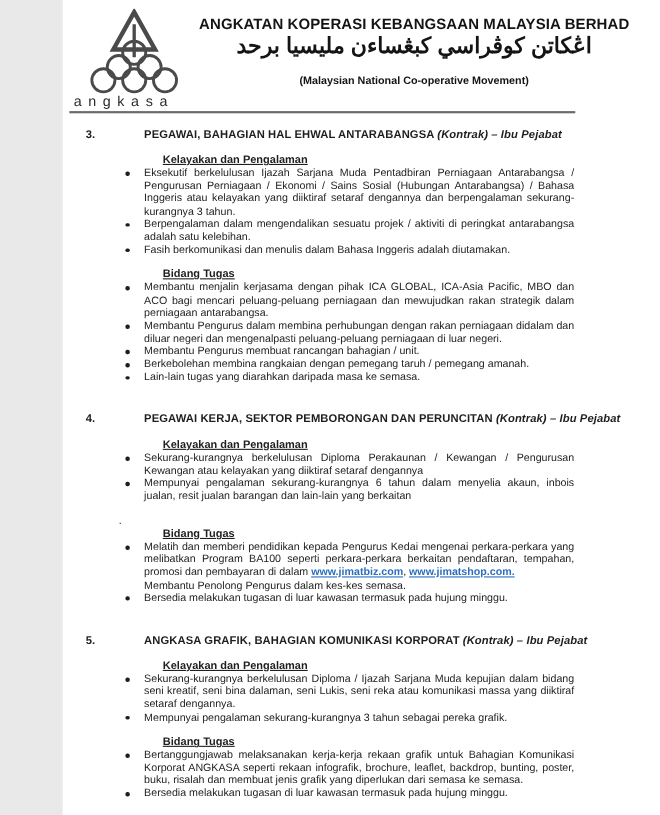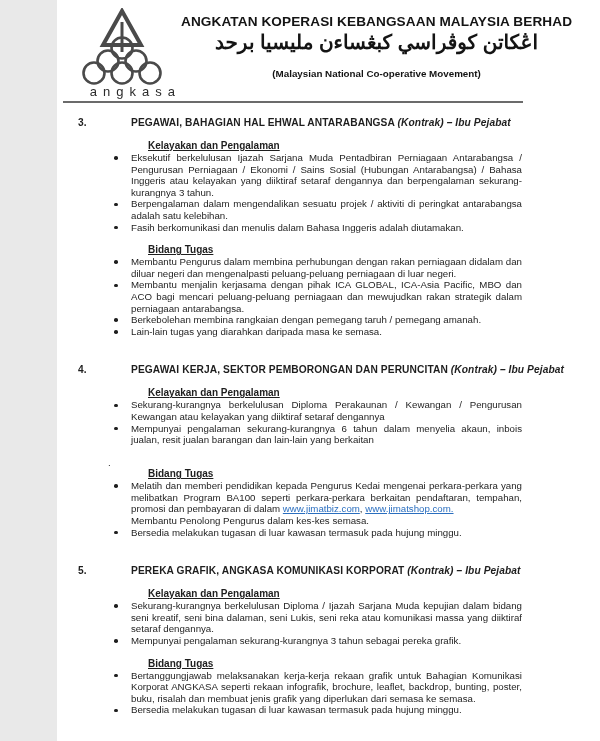--- a/index.html
+++ b/index.html
@@ -15,21 +15,21 @@
     background:#ffffff;
     box-sizing:border-box;
     padding:8px 0 0 0;
   }
   
   .header{display:flex;align-items:flex-start;padding-left:6px;width:466px;}
   .logo-col{width:118px;flex:0 0 118px;text-align:center;}
   .logo-col svg{display:block;margin:0 auto;}
   .logo-word{
     font-size:13px;letter-spacing:6px;color:#2b2b2b;font-weight:500;
-    margin-top:-2px;text-align:right;padding-left:4px;white-space:nowrap;
+    margin-top:-2px;text-align:left;padding-left:4px;white-space:nowrap;
   }
   .head-col{flex:1;text-align:center;padding-top:6px;}
   .org-name{font-weight:bold;font-size:13.6px;color:#141414;letter-spacing:.1px;white-space:nowrap;}
   .jawi{direction:rtl;font-weight:bold;font-size:20px;line-height:22px;color:#141414;margin-top:2px;}
   .eng-sub{font-weight:bold;font-size:9.8px;color:#141414;margin-top:15px;}
   .head-rule{width:460px;margin:2px 0 0 6px;border:none;border-top:2px solid #6b6b6b;height:0;}
   
   .sections{padding:14px 0 0 21px;}
   .section{margin-bottom:27px;}
   .sec-head{display:flex;margin-bottom:12px;}
@@ -48,21 +48,21 @@
   ul.bullets{list-style:none;margin:0;padding:0;}
   ul.bullets li{
     position:relative;padding-left:23px;
     font-size:9.7px;line-height:11.6px;
     text-align:justify;
   }
   ul.bullets li.with-marker::before{
     content:"";position:absolute;left:6px;top:4.2px;
     width:3.6px;height:3.6px;border-radius:50%;background:#1e1e1e;
   }
-  ul.bullets li a{text-decoration:underline;cursor:pointer;}
+  ul.bullets li a{text-decoration:underline;cursor:pointer;font-weight:bold;}
 </style>
 </head>
 <body>
 
 <div class="page">
 
   <div class="header">
     <div class="logo-col">
       <span>
         <svg width="104" height="78" viewBox="0 0 104 78">
@@ -99,22 +99,23 @@
             <div class="block-head">Kelayakan dan Pengalaman</div>
             <ul class="bullets">
               <li class="with-marker">Eksekutif berkelulusan Ijazah Sarjana Muda Pentadbiran Perniagaan Antarabangsa / Pengurusan Perniagaan / Ekonomi / Sains Sosial (Hubungan Antarabangsa) / Bahasa Inggeris atau kelayakan yang diiktiraf setaraf dengannya dan berpengalaman sekurang-kurangnya 3 tahun.</li>
               <li class="with-marker">Berpengalaman dalam mengendalikan sesuatu projek / aktiviti  di peringkat antarabangsa adalah satu kelebihan.</li>
               <li class="with-marker">Fasih berkomunikasi dan menulis dalam Bahasa Inggeris adalah diutamakan.</li>
             </ul>
           </div>
           <div class="block">
             <div class="block-head">Bidang Tugas</div>
             <ul class="bullets">
+              <li class="with-marker">Membantu menjalin kerjasama dengan pihak ICA GLOBAL, ICA-Asia Pacific, MBO dan ACO bagi mencari peluang-peluang perniagaan dan mewujudkan rakan strategik dalam perniagaan antarabangsa.</li>
               <li class="with-marker">Membantu Pengurus dalam membina perhubungan dengan rakan perniagaan didalam dan diluar negeri dan mengenalpasti peluang-peluang perniagaan di luar negeri.</li>
-              <li class="with-marker">Membantu menjalin kerjasama dengan pihak ICA GLOBAL, ICA-Asia Pacific, MBO dan ACO bagi mencari peluang-peluang perniagaan dan mewujudkan rakan strategik dalam perniagaan antarabangsa.</li>
+              <li class="with-marker">Membantu Pengurus membuat rancangan bahagian / unit.</li>
               <li class="with-marker">Berkebolehan membina rangkaian dengan pemegang taruh / pemegang amanah.</li>
               <li class="with-marker">Lain-lain tugas yang diarahkan daripada masa ke semasa.</li>
             </ul>
           </div>
         </div>
       </div>
       <div class="section">
         <div class="sec-head">
           <span class="sec-num">4.</span>
           <span class="sec-title"><span>PEGAWAI KERJA, SEKTOR PEMBORONGAN DAN PERUNCITAN </span><span class="it">(Kontrak) – Ibu Pejabat</span></span>
@@ -134,21 +135,21 @@
               <li class="with-marker"><span>Melatih dan memberi pendidikan kepada Pengurus Kedai mengenai perkara-perkara yang melibatkan Program BA100 seperti perkara-perkara berkaitan pendaftaran, tempahan, promosi dan pembayaran di dalam </span><a style="color: rgb(42, 110, 191);">www.jimatbiz.com</a><span>, </span><a style="color: rgb(42, 110, 191);">www.jimatshop.com.</a></li>
               <li>Membantu Penolong Pengurus dalam kes-kes semasa.</li>
               <li class="with-marker">Bersedia melakukan tugasan di luar kawasan termasuk pada hujung minggu.</li>
             </ul>
           </div>
         </div>
       </div>
       <div class="section">
         <div class="sec-head">
           <span class="sec-num">5.</span>
-          <span class="sec-title"><span>PEREKA GRAFIK, ANGKASA KOMUNIKASI KORPORAT </span><span class="it">(Kontrak) – Ibu Pejabat</span></span>
+          <span class="sec-title"><span>ANGKASA GRAFIK, BAHAGIAN KOMUNIKASI KORPORAT </span><span class="it">(Kontrak) – Ibu Pejabat</span></span>
         </div>
         <div class="sec-body">
           <div class="block">
             <div class="block-head">Kelayakan dan Pengalaman</div>
             <ul class="bullets">
               <li class="with-marker">Sekurang-kurangnya berkelulusan Diploma / Ijazah Sarjana Muda kepujian dalam bidang seni kreatif, seni bina dalaman, seni Lukis, seni reka atau komunikasi massa yang diiktiraf setaraf dengannya.</li>
               <li class="with-marker">Mempunyai pengalaman sekurang-kurangnya 3 tahun sebagai pereka grafik.</li>
             </ul>
           </div>
           <div class="block">

